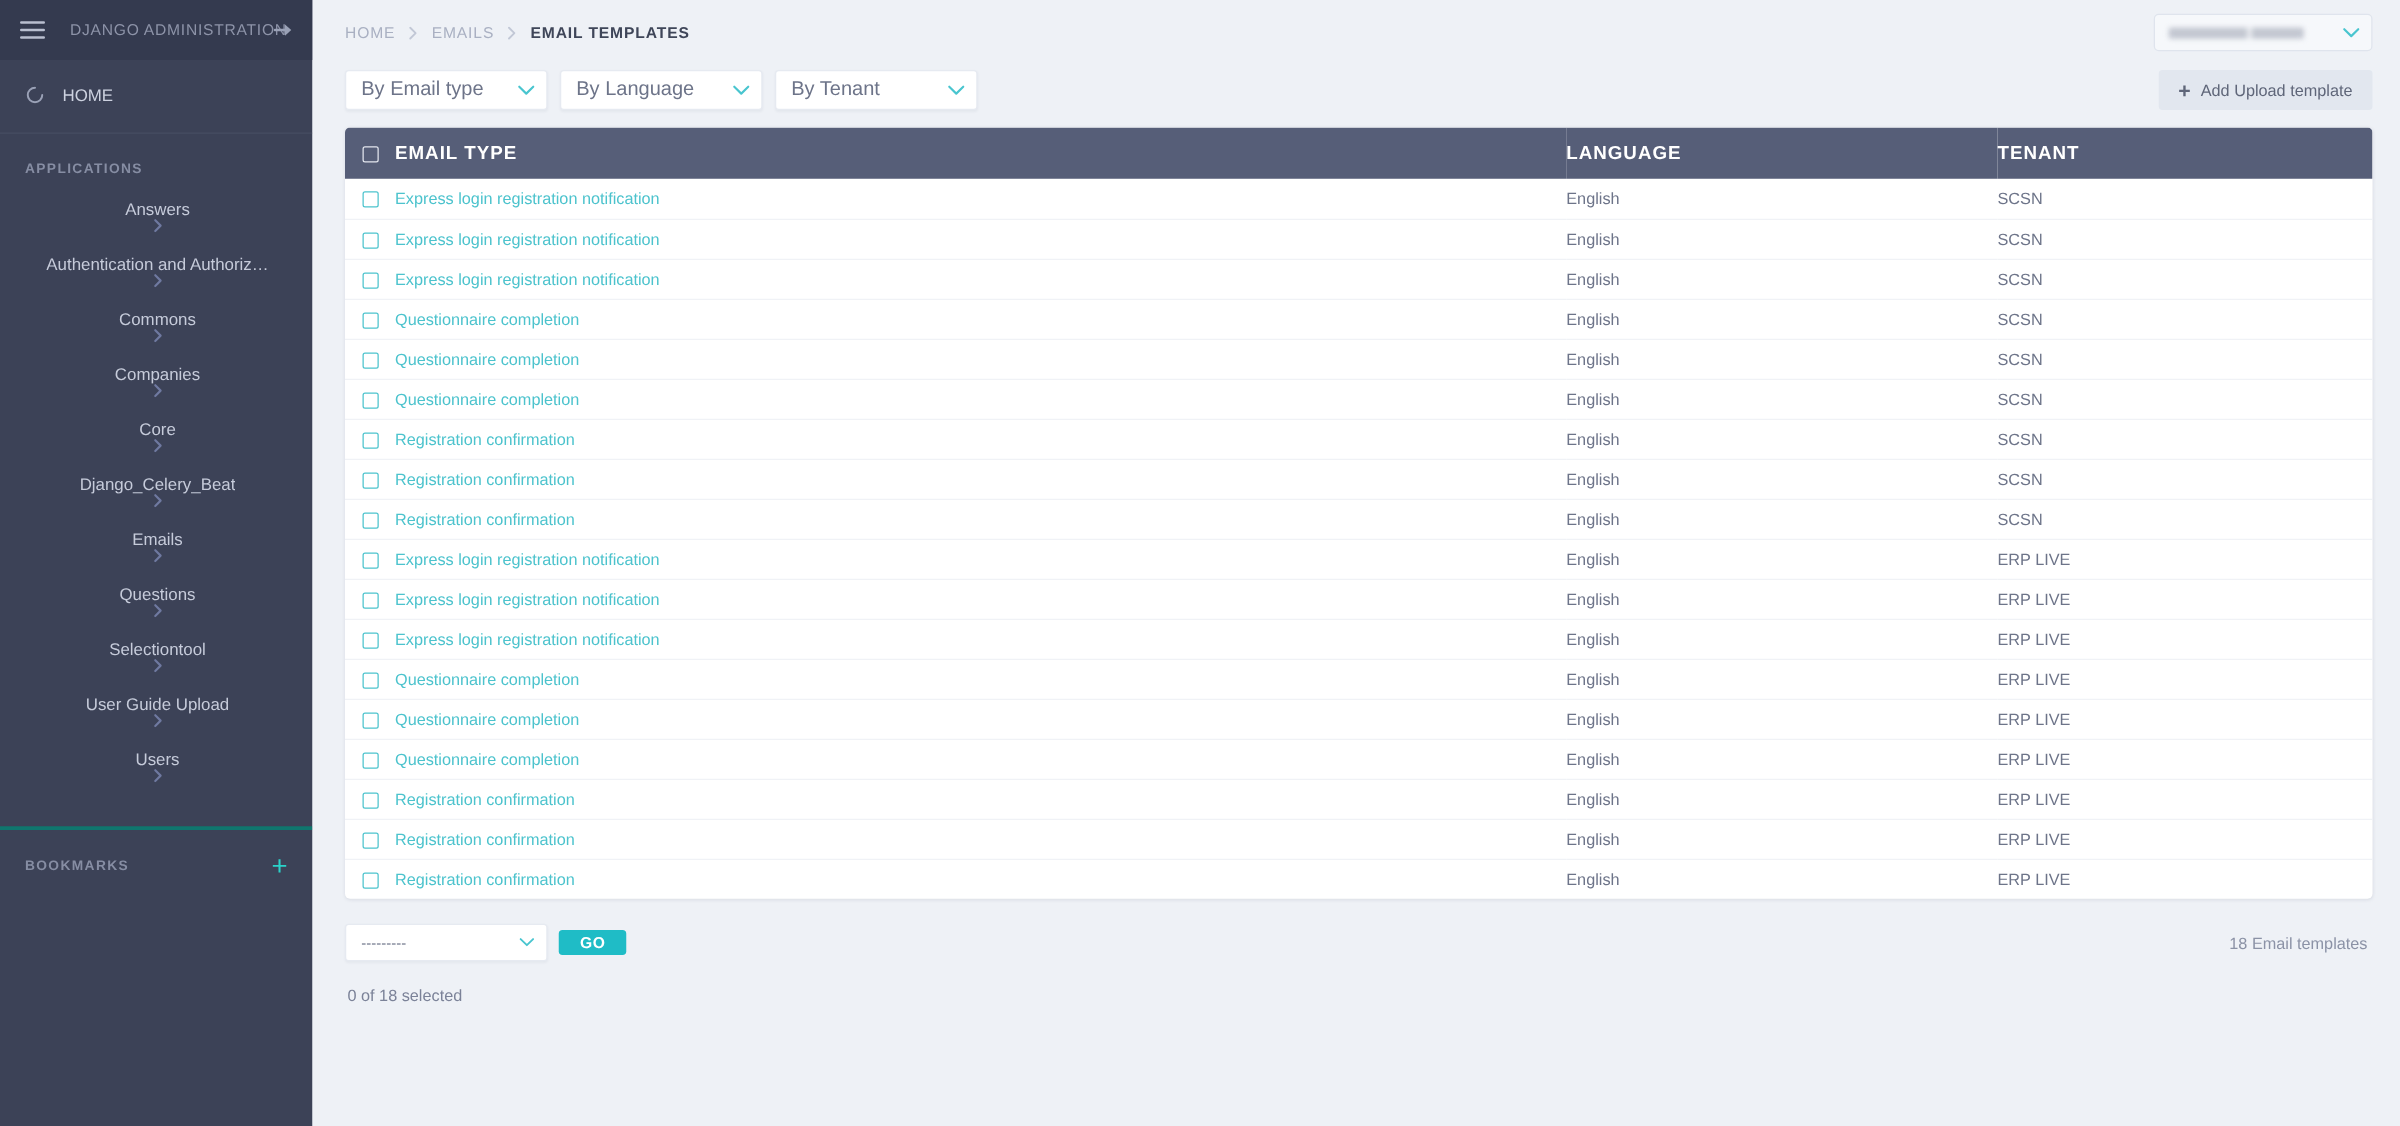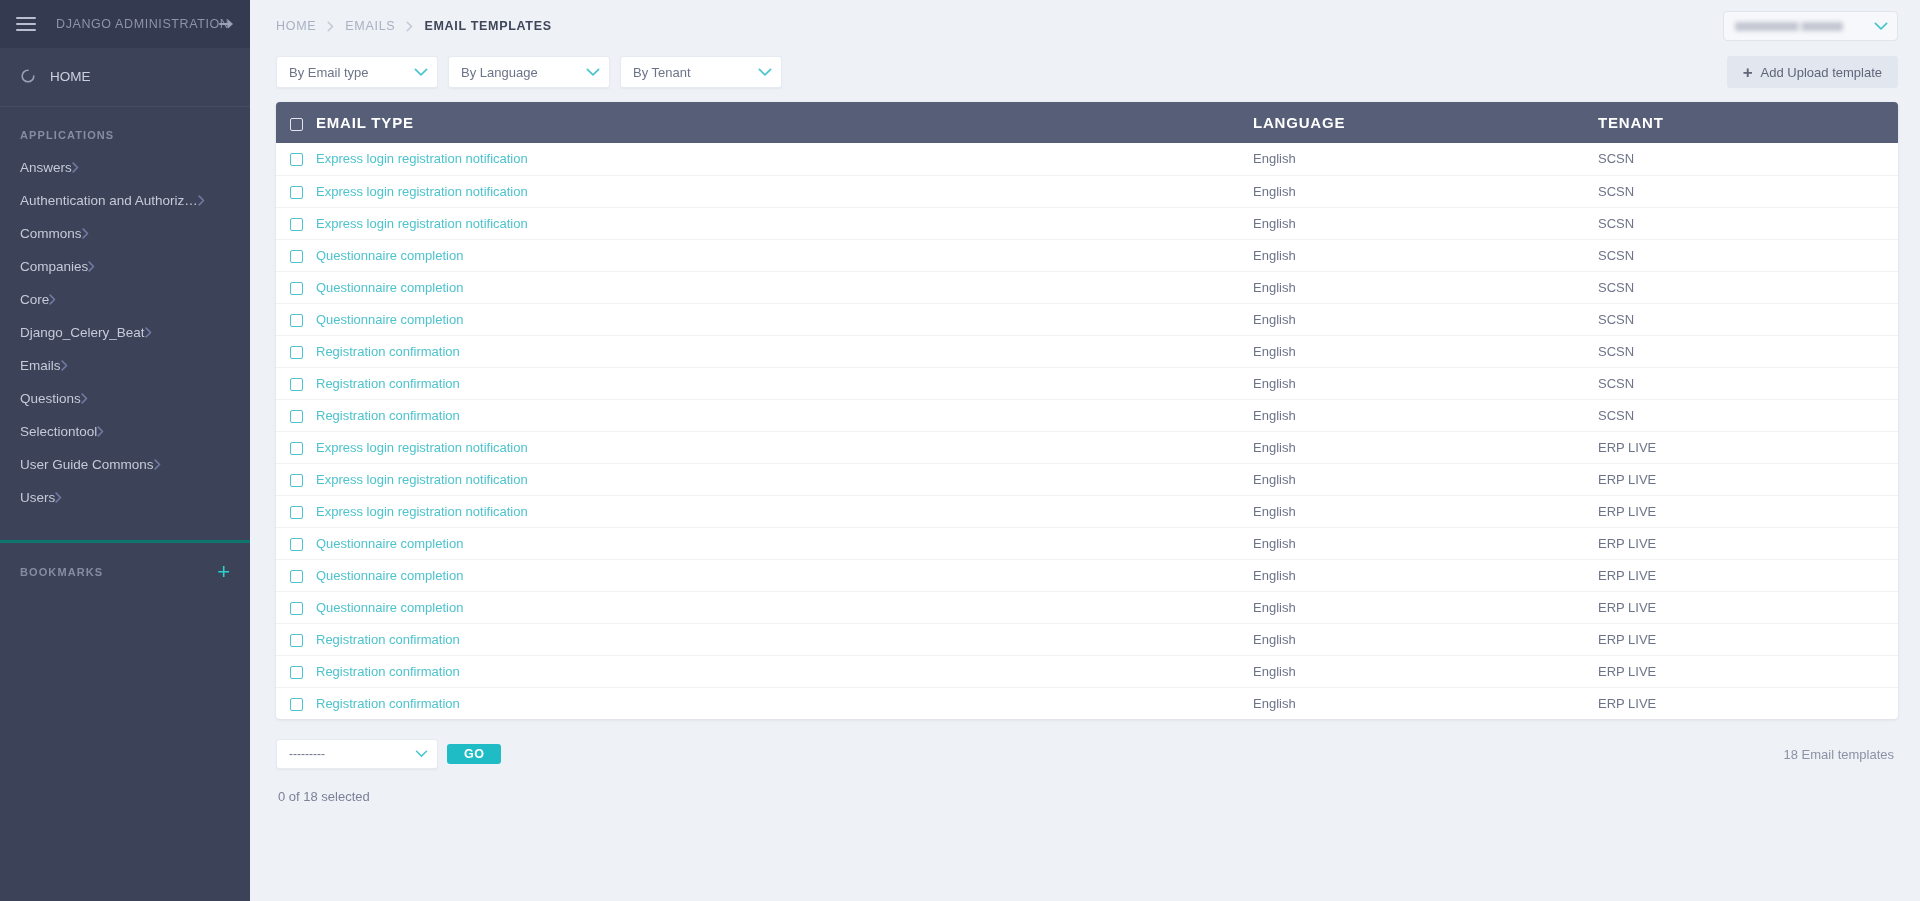--- a/index.html
+++ b/index.html
@@ -46,20 +46,21 @@
     justify-content:center; color:#9aa1b6; flex: 0 0 16px; }
 
   .section-title {
     color: #868da3; font-size: 11px; letter-spacing: 1.1px;
     padding: 22px 20px 10px 20px; font-weight: bold;
   }
   .app-item {
     display: flex; align-items: center; 
     padding: 9px 18px 9px 20px; color: #c6cbda; font-size: 13.5px;
     cursor: pointer;
+    flex-direction: column;
   }
   .app-item .label { white-space: nowrap; overflow: hidden; text-overflow: ellipsis;
     max-width: 180px; }
   .chev { color: #6f79a0; display: flex; flex: 0 0 auto; }
 
   .bookmarks-bar {
     margin-top: 26px;
     border-top: 3px solid #0f766e;
     padding: 18px 20px 0 20px;
     display: flex; align-items: center; justify-content: space-between;
@@ -97,21 +98,21 @@
 
   .filters-row {
     display: flex; align-items: center; justify-content: space-between;
     padding: 4px 22px 0 26px;
   }
   .filters { display: flex; gap: 10px; }
   .filter-sel {
     width: 162px; height: 32px; background: #fff; border: 1px solid #e6eaf1;
     border-radius: 3px; box-shadow: 0 1px 2px rgba(40,50,80,.05);
     display: flex; align-items: center; justify-content: space-between;
-    padding: 0 9px 0 12px; font-size: 13px; color: #6d7489; cursor: pointer;
+    padding: 0 9px 0 12px; font-size: 16px; color: #6d7489; cursor: pointer;
   }
   .caret { color: #49c5cf; display: flex; }
 
   .add-btn {
     display: flex; align-items: center; gap: 8px;
     background: #e2e7ef; color: #5f6679; border: none;
     padding: 0 16px; height: 32px; border-radius: 3px;
     font-size: 13px; cursor: pointer; font-family: inherit;
   }
   .add-btn .pl { font-size: 17px; line-height: 1; font-weight: bold; color:#5f6679;}
@@ -269,21 +270,21 @@
         </div>
         <div class="app-item">
           <span class="label">Selectiontool</span>
           <span class="chev">
             <svg width="7" height="11" viewBox="0 0 7 11" fill="none">
               <path d="M1.2 1.2L5.5 5.5 1.2 9.8" stroke="currentColor" stroke-width="1.7" stroke-linecap="round" stroke-linejoin="round"></path>
             </svg>
           </span>
         </div>
         <div class="app-item">
-          <span class="label">User Guide Commons</span>
+          <span class="label">User Guide Upload</span>
           <span class="chev">
             <svg width="7" height="11" viewBox="0 0 7 11" fill="none">
               <path d="M1.2 1.2L5.5 5.5 1.2 9.8" stroke="currentColor" stroke-width="1.7" stroke-linecap="round" stroke-linejoin="round"></path>
             </svg>
           </span>
         </div>
         <div class="app-item">
           <span class="label">Users</span>
           <span class="chev">
             <svg width="7" height="11" viewBox="0 0 7 11" fill="none">

